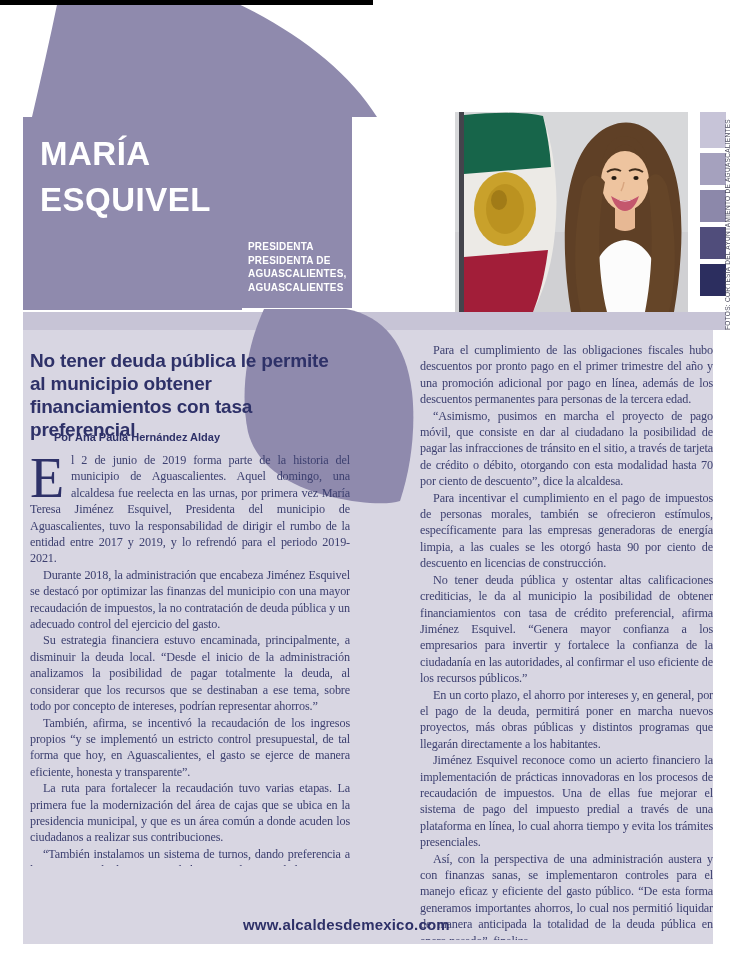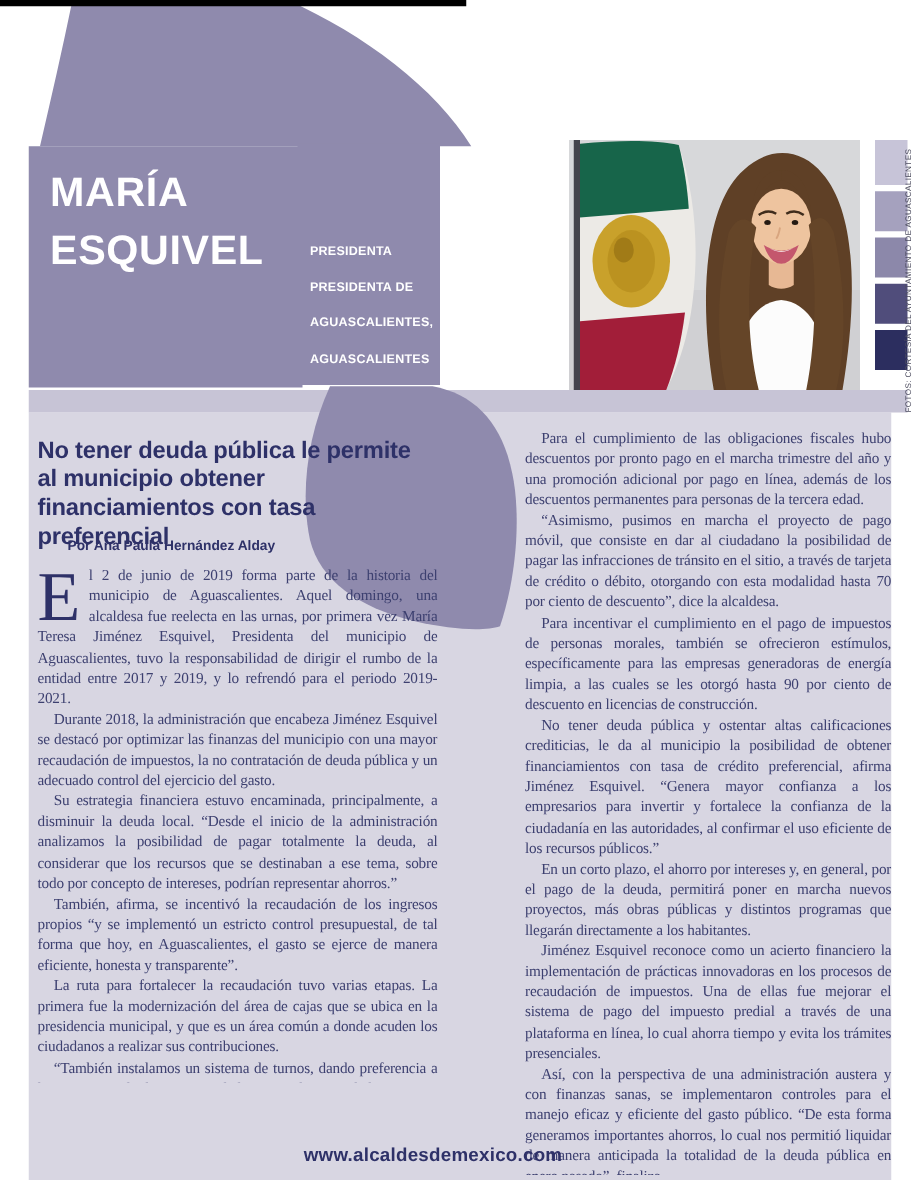--- a/index.html
+++ b/index.html
@@ -13,21 +13,21 @@
   .abs{position:absolute;}
   .topbar{left:0;top:0;width:373px;height:5px;background:var(--top-bar);}
   .panel{left:23px;top:330px;width:690px;height:614px;background:var(--panel);}
   .band{left:23px;top:312px;width:703px;height:18px;background:var(--band);}
   svg.quote{left:0;top:0;width:736px;height:520px;pointer-events:none;}
   .name-block{left:23px;top:117px;width:219px;height:193px;background:var(--accent);
               padding:14px 0 0 17px;box-sizing:border-box;}
   .name-line{color:#fff;font-weight:bold;font-size:33px;line-height:46px;letter-spacing:.5px;}
   .role-block{left:238px;top:115px;width:114px;height:193px;background:var(--accent);
               box-sizing:border-box;display:flex;flex-direction:column;justify-content:flex-end;
-              padding:10px 6px 14px 10px;gap:15px;}
+              padding:10px 6px 14px 10px;}
   .role-line{color:#fff;font-weight:bold;font-size:10px;line-height:13.5px;letter-spacing:.2px;}
   .photo{left:455px;top:112px;width:233px;height:200px;overflow:hidden;}
   .credit-square{left:700px;width:26px;}
   .photo-credit{left:722px;top:112px;height:218px;width:13px;
                 writing-mode:vertical-rl;transform:rotate(180deg);
                 font-size:6.5px;line-height:12px;letter-spacing:.3px;color:var(--credit-text);
                 white-space:nowrap;overflow:hidden;}
   .headline{left:30px;top:336px;width:312px;color:var(--headline-navy);
             font-weight:bold;font-size:19px;line-height:23px;letter-spacing:-.2px;}
   .byline{left:30px;top:431px;width:300px;color:var(--headline-navy);
@@ -120,21 +120,21 @@
   <div>
       <p class="body-par indent">Durante 2018, la administración que encabeza Jiménez Esquivel se destacó por optimizar las finanzas del municipio con una mayor recaudación de impuestos, la no contratación de deuda pública y un adecuado control del ejercicio del gasto.</p>
       <p class="body-par indent">Su estrategia financiera estuvo encaminada, principalmente, a disminuir la deuda local. “Desde el inicio de la administración analizamos la posibilidad de pagar totalmente la deuda, al considerar que los recursos que se destinaban a ese tema, sobre todo por concepto de intereses, podrían representar ahorros.”</p>
       <p class="body-par indent">También, afirma, se incentivó la recaudación de los ingresos propios “y se implementó un estricto control presupuestal, de tal forma que hoy, en Aguascalientes, el gasto se ejerce de manera eficiente, honesta y transparente”.</p>
       <p class="body-par indent">La ruta para fortalecer la recaudación tuvo varias etapas. La primera fue la modernización del área de cajas que se ubica en la presidencia municipal, y que es un área común a donde acuden los ciudadanos a realizar sus contribuciones.</p>
       <p class="body-par indent">“También instalamos un sistema de turnos, dando preferencia a las personas de la tercera edad y con discapacidad. Un trato amable, un café mientras toca su turno, son detalles que hacen más cómoda la espera y que siempre causan una buena impresión”, afirma.</p>
     </div>
 </div>
 
 <div class="abs col col-right">
-    <p class="body-par indent">Para el cumplimiento de las obligaciones fiscales hubo descuentos por pronto pago en el marcha trimestre del año y una promoción adicional por pago en línea, además de los descuentos permanentes para personas de la tercera edad.</p>
+    <p class="body-par indent">Para el cumplimiento de las obligaciones fiscales hubo descuentos por pronto pago en el primer trimestre del año y una promoción adicional por pago en línea, además de los descuentos permanentes para personas de la tercera edad.</p>
     <p class="body-par indent">“Asimismo, pusimos en marcha el proyecto de pago móvil, que consiste en dar al ciudadano la posibilidad de pagar las infracciones de tránsito en el sitio, a través de tarjeta de crédito o débito, otorgando con esta modalidad hasta 70 por ciento de descuento”, dice la alcaldesa.</p>
     <p class="body-par indent">Para incentivar el cumplimiento en el pago de impuestos de personas morales, también se ofrecieron estímulos, específicamente para las empresas generadoras de energía limpia, a las cuales se les otorgó hasta 90 por ciento de descuento en licencias de construcción.</p>
     <p class="body-par indent">No tener deuda pública y ostentar altas calificaciones crediticias, le da al municipio la posibilidad de obtener financiamientos con tasa de crédito preferencial, afirma Jiménez Esquivel. “Genera mayor confianza a los empresarios para invertir y fortalece la confianza de la ciudadanía en las autoridades, al confirmar el uso eficiente de los recursos públicos.”</p>
     <p class="body-par indent">En un corto plazo, el ahorro por intereses y, en general, por el pago de la deuda, permitirá poner en marcha nuevos proyectos, más obras públicas y distintos programas que llegarán directamente a los habitantes.</p>
     <p class="body-par indent">Jiménez Esquivel reconoce como un acierto financiero la implementación de prácticas innovadoras en los procesos de recaudación de impuestos. Una de ellas fue mejorar el sistema de pago del impuesto predial a través de una plataforma en línea, lo cual ahorra tiempo y evita los trámites presenciales.</p>
     <p class="body-par indent">Así, con la perspectiva de una administración austera y con finanzas sanas, se implementaron controles para el manejo eficaz y eficiente del gasto público. “De esta forma generamos importantes ahorros, lo cual nos permitió liquidar de manera anticipada la totalidad de la deuda pública en enero pasado”, finaliza.</p>
   </div>
 
 <div class="abs footer">www.alcaldesdemexico.com</div>
 

